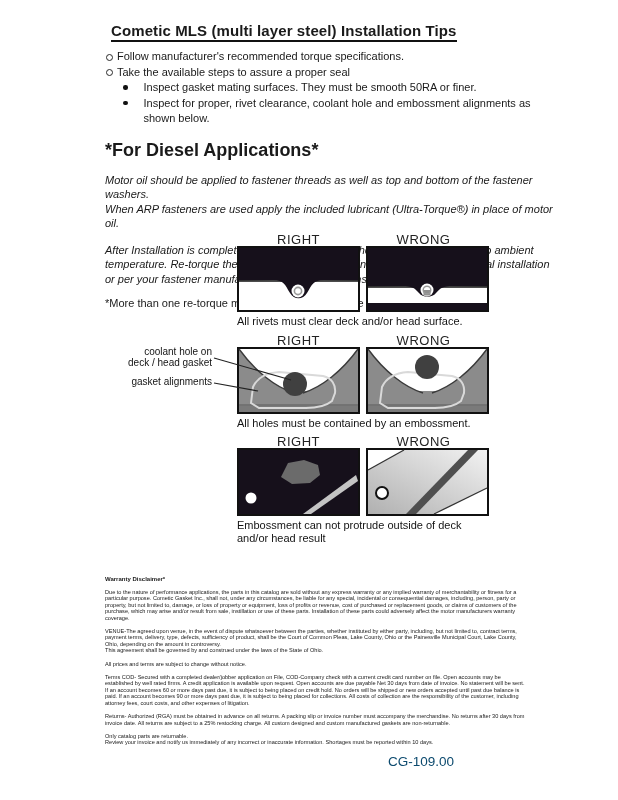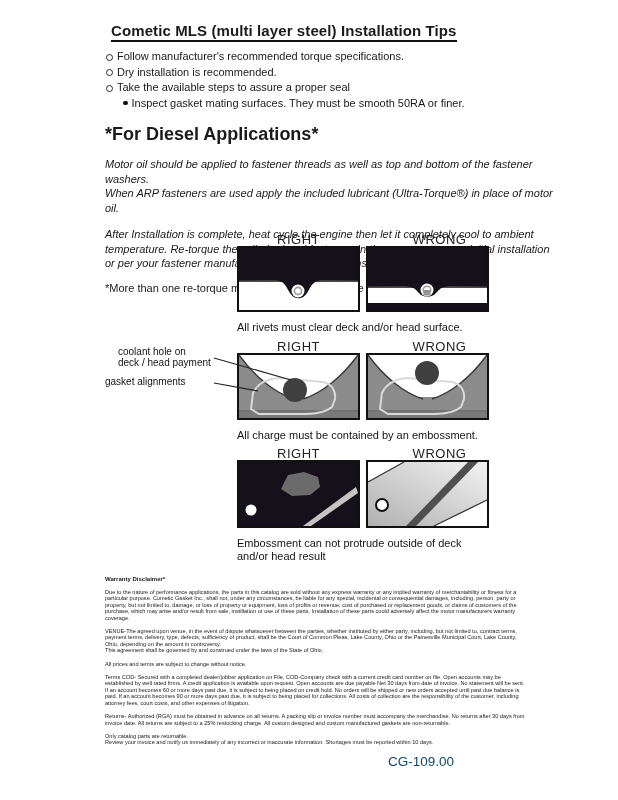--- a/index.html
+++ b/index.html
@@ -12,36 +12,36 @@
   .doc-title{
     display:inline-block;margin:0 0 0 6px;font-size:15px;font-weight:bold;
     border-bottom:2px solid #111;padding-bottom:1px;letter-spacing:.1px;
   }
   .bullets{margin-top:7px;font-size:11px;line-height:15.5px;}
   .bullet-row{display:flex;align-items:flex-start;}
   .bullet-row .marker{
     flex:0 0 auto;width:5px;height:5px;border:1.2px solid #2a2a2a;border-radius:50%;
     margin:4.5px 4px 0 1px;background:#fff;
   }
-  .bullet-row.sub{margin-left:17px;}
+  .bullet-row.sub{margin-left:17px;gap:12px;}
   .bullet-row.sub .marker{border:none;background:#111;width:4.5px;height:4.5px;margin-top:5px;}
   .diesel-heading{margin-top:13px;font-size:18px;font-weight:bold;}
   .para{margin-top:12px;font-size:11px;line-height:14.5px;white-space:pre-line;font-style:italic;}
   .note{margin-top:11px;font-size:11px;}
   
   .diagrams{position:absolute;left:237px;top:232px;width:252px;}
-  .dlabels{display:flex;gap:18px;height:13px;margin-bottom:1px;}
+  .dlabels{display:flex;gap:2px;height:13px;margin-bottom:1px;}
   .dlabels div{flex:0 0 123px;text-align:center;font-size:13px;letter-spacing:.5px;color:#222;}
   .dpanels{display:flex;gap:6px;}
   .dpanels svg{display:block;}
-  .dcaption{margin-top:9px;font-size:11px;line-height:13px;white-space:pre-line;color:#141414;}
+  .dcaption{margin-top:3px;font-size:11px;line-height:13px;white-space:pre-line;color:#141414;}
   .dblock1{margin-bottom:5px;}
   .dblock2{margin-bottom:4px;}
   .annot{
-    position:absolute;text-align:left;font-size:10px;line-height:10.5px;color:#141414;
+    position:absolute;text-align:right;font-size:10px;line-height:10.5px;color:#141414;
   }
   .annot.coolant{left:118px;top:347px;width:94px;}
   .annot.gasket{left:105px;top:377px;width:107px;}
   .leader-overlay{position:absolute;left:0;top:0;pointer-events:none;}
   
   .disclaimer{position:absolute;left:105px;top:576px;width:420px;}
   .disclaimer h4{margin:0 0 7px 0;font-size:6px;font-weight:bold;}
   .disclaimer p{margin:0 0 7px 0;font-size:5.6px;line-height:6.4px;white-space:pre-line;}
   
   .page-number{position:absolute;left:388px;top:754px;font-size:13.5px;color:#0c4a6e;}
@@ -54,29 +54,29 @@
   <div class="content">
     <h1 class="doc-title">Cometic MLS (multi layer steel) Installation Tips</h1>
 
     <div class="bullets">
       <div class="bullet-row">
         <span class="marker"></span>
         <span>Follow manufacturer's recommended torque specifications.</span>
       </div>
       <div class="bullet-row">
         <span class="marker"></span>
-        <span>Dry installation is recommended.</span>
-      </div>
-      <div class="bullet-row">
-        <span class="marker"></span>
         <span>Take the available steps to assure a proper seal</span>
       </div>
       <div class="bullet-row sub">
         <span class="marker"></span>
         <span>Inspect gasket mating surfaces.  They must be smooth 50RA or finer.</span>
+      </div>
+      <div class="bullet-row sub">
+        <span class="marker"></span>
+        <span>Inspect for proper, rivet clearance, coolant hole and embossment alignments as shown below.</span>
       </div>
     </div>
 
     <div class="diesel-heading">*For Diesel Applications*</div>
     <div class="para">Motor oil should be applied to fastener threads as well as top and bottom of the fastener washers.
 When ARP fasteners are used apply the included lubricant (Ultra-Torque®) in place of motor oil.</div>
     <div class="para">After Installation is complete, heat cycle the engine then let it completely cool to ambient
 temperature. Re-torque the cylinder head fasteners in the same pattern as initial installation
 or per your fastener manufacturer's recommendations.</div>
     <div class="note">*More than one re-torque may be required to achieve proper fastener stretch*</div>
@@ -148,21 +148,21 @@
           <path d="M2,2 C18,24 38,40 57,46 L2,46 Z" fill="#8b8b8b"></path>
           <path d="M121,2 C105,24 85,40 66,46 L121,46 Z" fill="#8b8b8b"></path>
           <path d="M2,2 C18,24 38,40 57,46" fill="none" stroke="#3a3a3a" stroke-width="1.4"></path>
           <path d="M121,2 C105,24 85,40 66,46" fill="none" stroke="#3a3a3a" stroke-width="1.4"></path>
           <line x1="2" y1="58" x2="121" y2="58" stroke="#5a5a5a" stroke-width="1"></line>
           <rect x="2" y="59" width="119" height="6" fill="#7a7a7a"></rect>
           <path d="M14,56 L16,40 C20,31 30,26 42,25 L86,29 C95,31 99,38 98,46 L95,54 C89,59 79,61 69,61 L22,61 Z" fill="none" stroke="#d9d9d9" stroke-width="2"></path>
           <circle cx="61" cy="20" r="12" fill="#404040"></circle>
         </svg>
       </div>
-      <div class="dcaption">All charge must be contained by an embossment.</div>
+      <div class="dcaption">All holes must be contained by an embossment.</div>
     </div>
 
     <div class="dblock3">
       <div class="dlabels">
         <div>RIGHT</div>
         <div>WRONG</div>
       </div>
       <div class="dpanels">
         <svg width="123" height="68" viewBox="0 0 123 68">
           <rect x="1" y="1" width="121" height="66" fill="#16101b" stroke="#111" stroke-width="2"></rect>
@@ -185,21 +185,21 @@
           <circle cx="16" cy="45" r="6" fill="#ffffff" stroke="#111" stroke-width="2"></circle>
         </svg>
       </div>
       <div class="dcaption">Embossment can not protrude outside of deck
 and/or head result</div>
     </div>
   </div>
 
   <div class="annot coolant">
     <div>coolant hole on</div>
-    <div>deck / head payment</div>
+    <div>deck / head gasket</div>
   </div>
   <div class="annot gasket">
     <div>gasket alignments</div>
   </div>
   <svg class="leader-overlay" width="618" height="800" viewBox="0 0 618 800">
     <line x1="214" y1="358" x2="291" y2="380" stroke="#222" stroke-width="1.2"></line>
     <line x1="214" y1="383" x2="258" y2="391" stroke="#222" stroke-width="1.2"></line>
   </svg>
 
   <div class="disclaimer">

